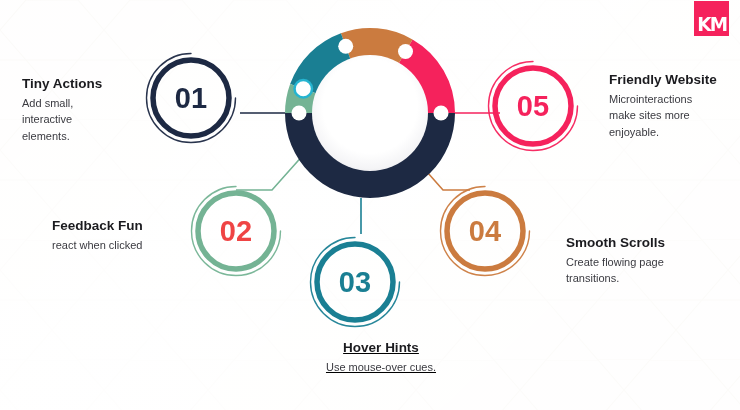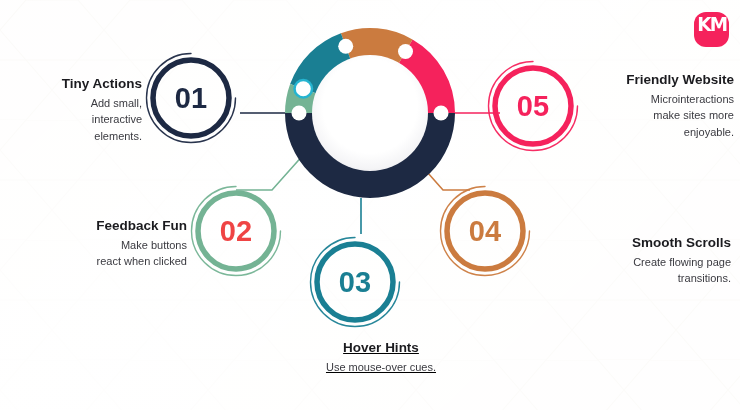--- a/index.html
+++ b/index.html
@@ -42,45 +42,44 @@
     align-items: center;
     justify-content: center;
     font-size: 29px;
     font-weight: bold;
     letter-spacing: 0px;
   }
 
   .text-block {
     position: absolute;
     z-index: 4;
-    text-align: right;
   }
   .text-block .tb-title {
     font-size: 13.5px;
     font-weight: bold;
     color: #1b1b1f;
     line-height: 1.45;
     margin-bottom: 1px;
   }
   .text-block .tb-desc {
     font-size: 11px;
     font-weight: normal;
     color: #3a3a40;
     line-height: 1.52;
   }
   .ta-center { text-align: center; }
 
   #logo {
     position: absolute;
-    top: 12px; right: 11px;
+    top: 1px; right: 11px;
     width: 35px; height: 35px;
-    border-radius: 12px;
+    border-radius: 0;
     z-index: 5;
     display: flex;
-    align-items: flex-start;
+    align-items: flex-end;
     justify-content: center;
   }
   #logo .logo-mark {
     font-size: 20px;
     font-weight: bold;
     color: #ffffff;
     letter-spacing: -2px;
     font-family: "DejaVu Sans", sans-serif;
     transform: scaleX(0.92);
   }
@@ -181,21 +180,20 @@
         <div class="tb-title">Tiny Actions</div>
         <div class="tb-desc">
           <div>Add small,</div>
           <div>interactive</div>
           <div>elements.</div>
         </div>
       </div>
       <div class="text-block" style="left: 52px; top: 216px; width: 135px;">
         <div class="tb-title">Feedback Fun</div>
         <div class="tb-desc">
-          <div>Make buttons</div>
           <div>react when clicked</div>
         </div>
       </div>
       <div class="text-block ta-center" style="left: 262px; top: 338px; width: 238px; text-decoration: underline;">
         <div class="tb-title">Hover Hints</div>
         <div class="tb-desc">
           <div>Use mouse-over cues.</div>
         </div>
       </div>
       <div class="text-block" style="left: 566px; top: 233px; width: 165px;">

